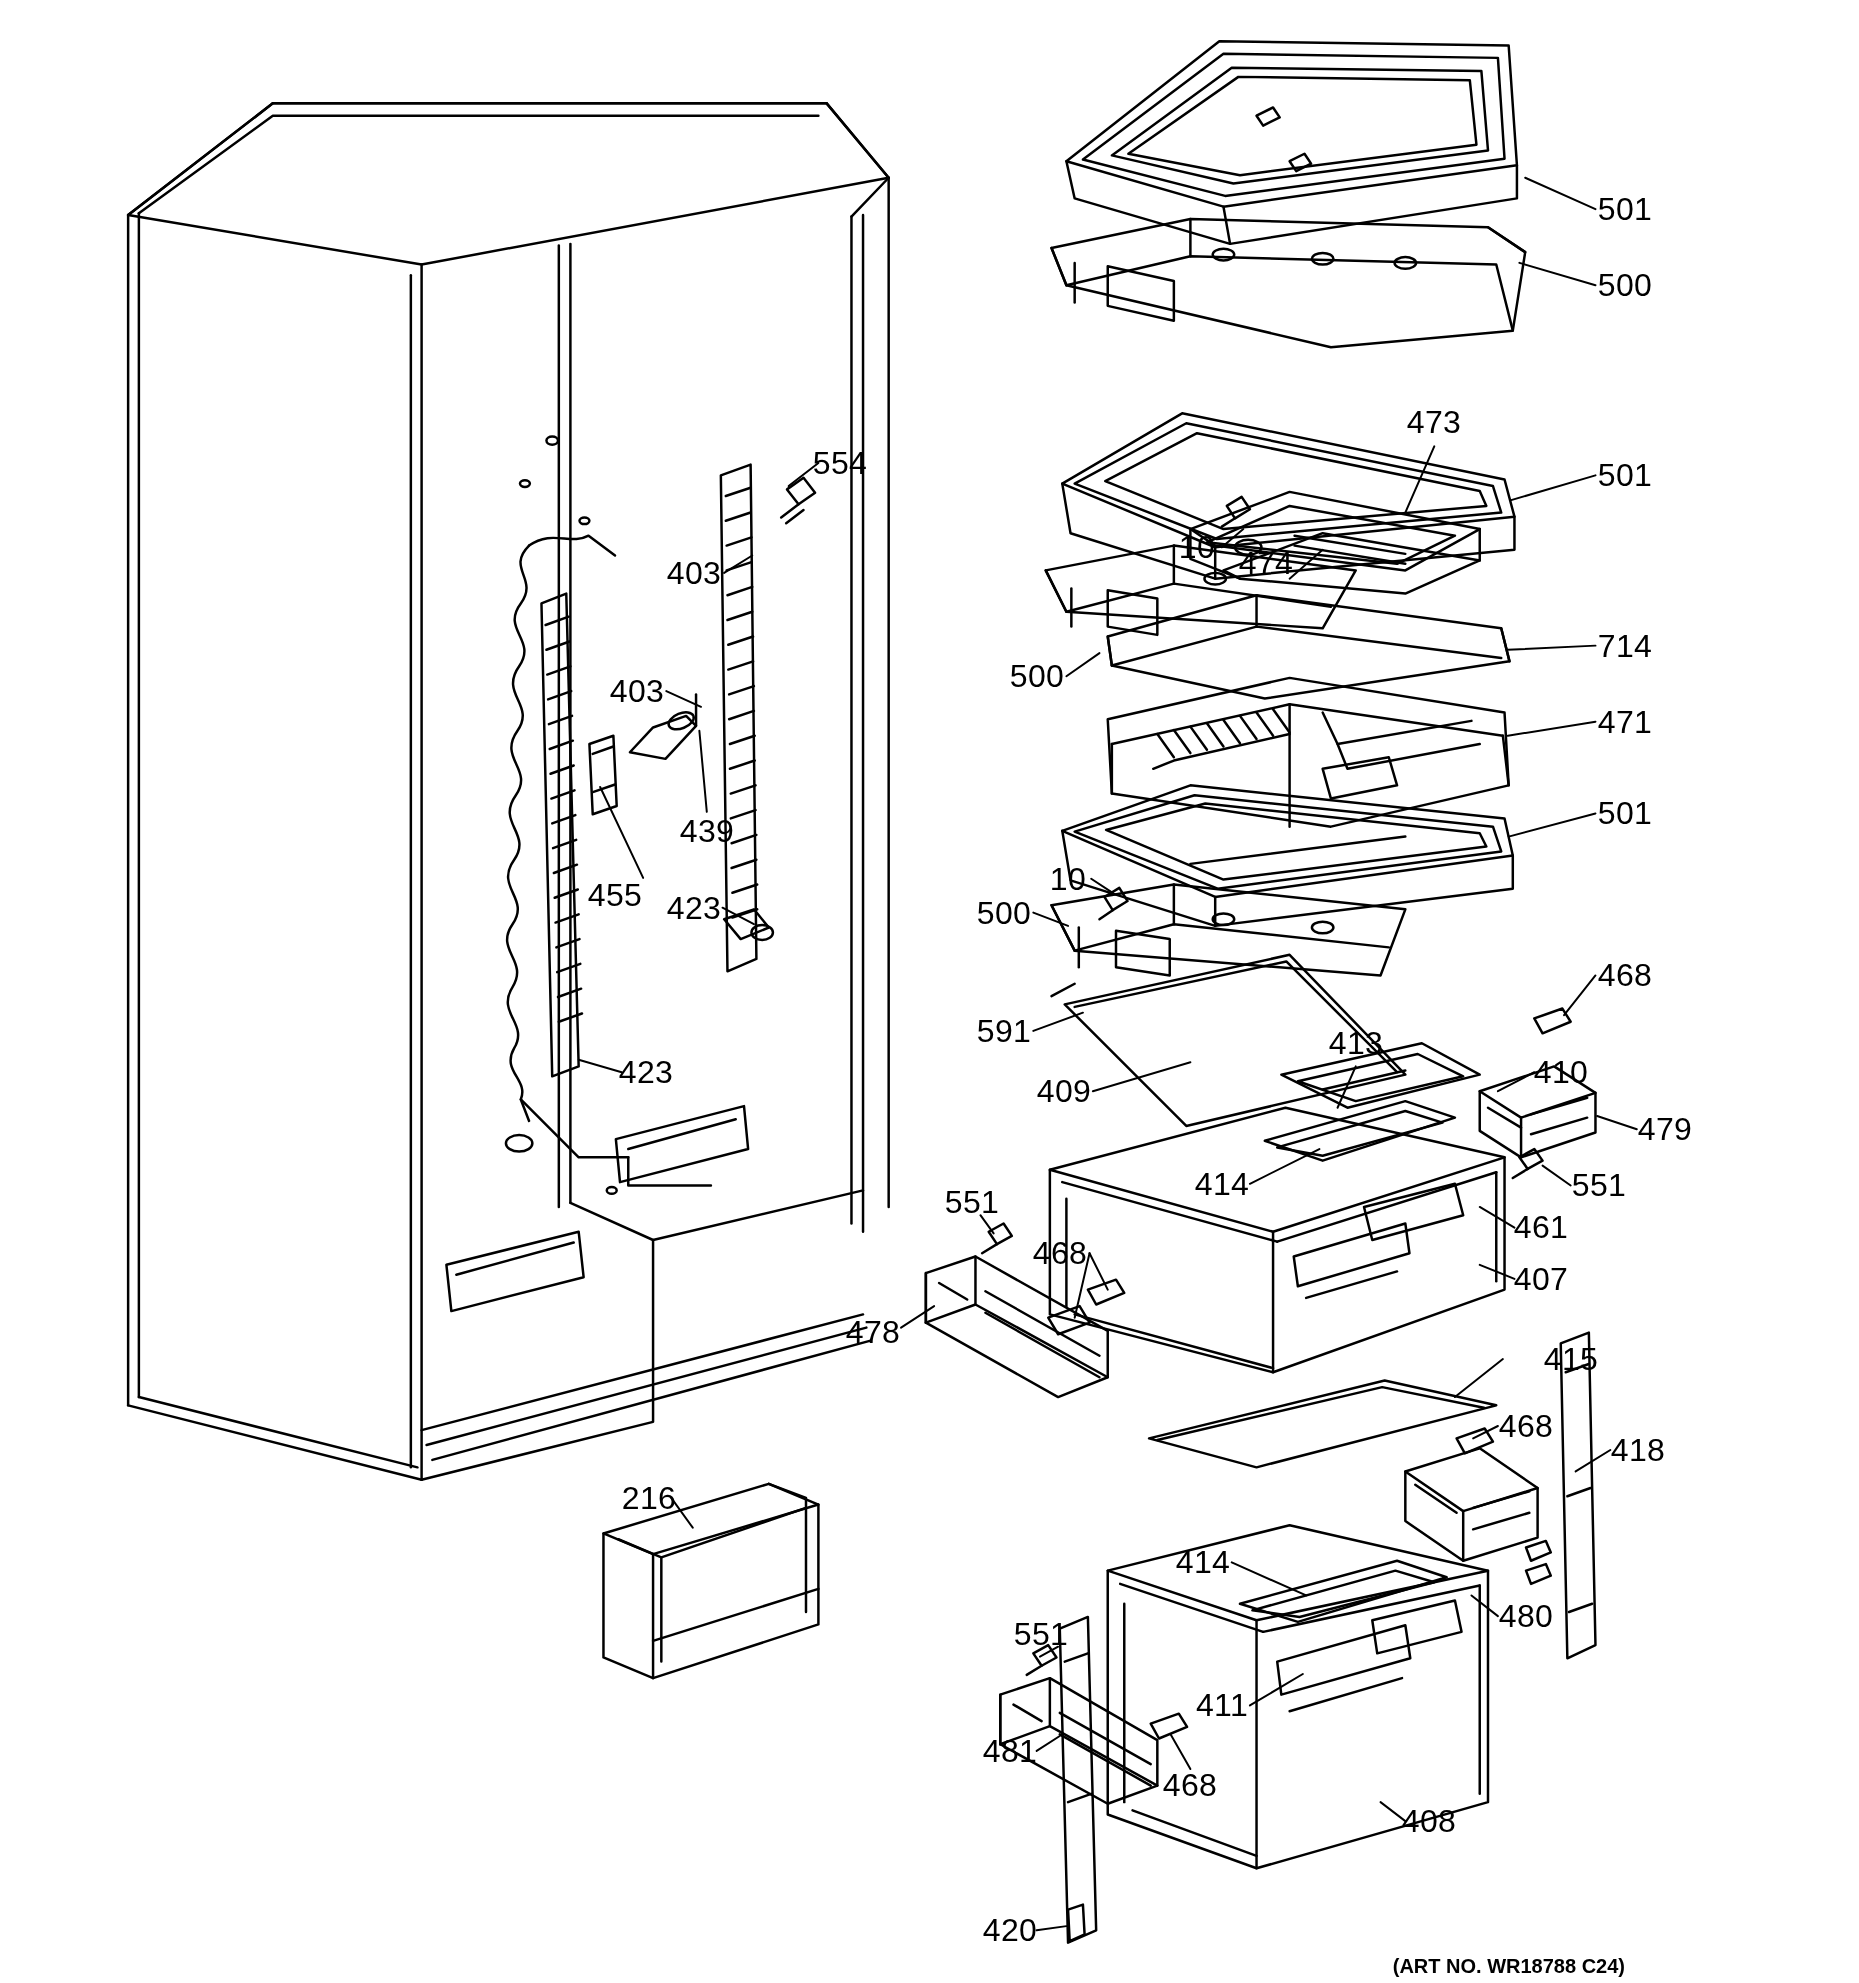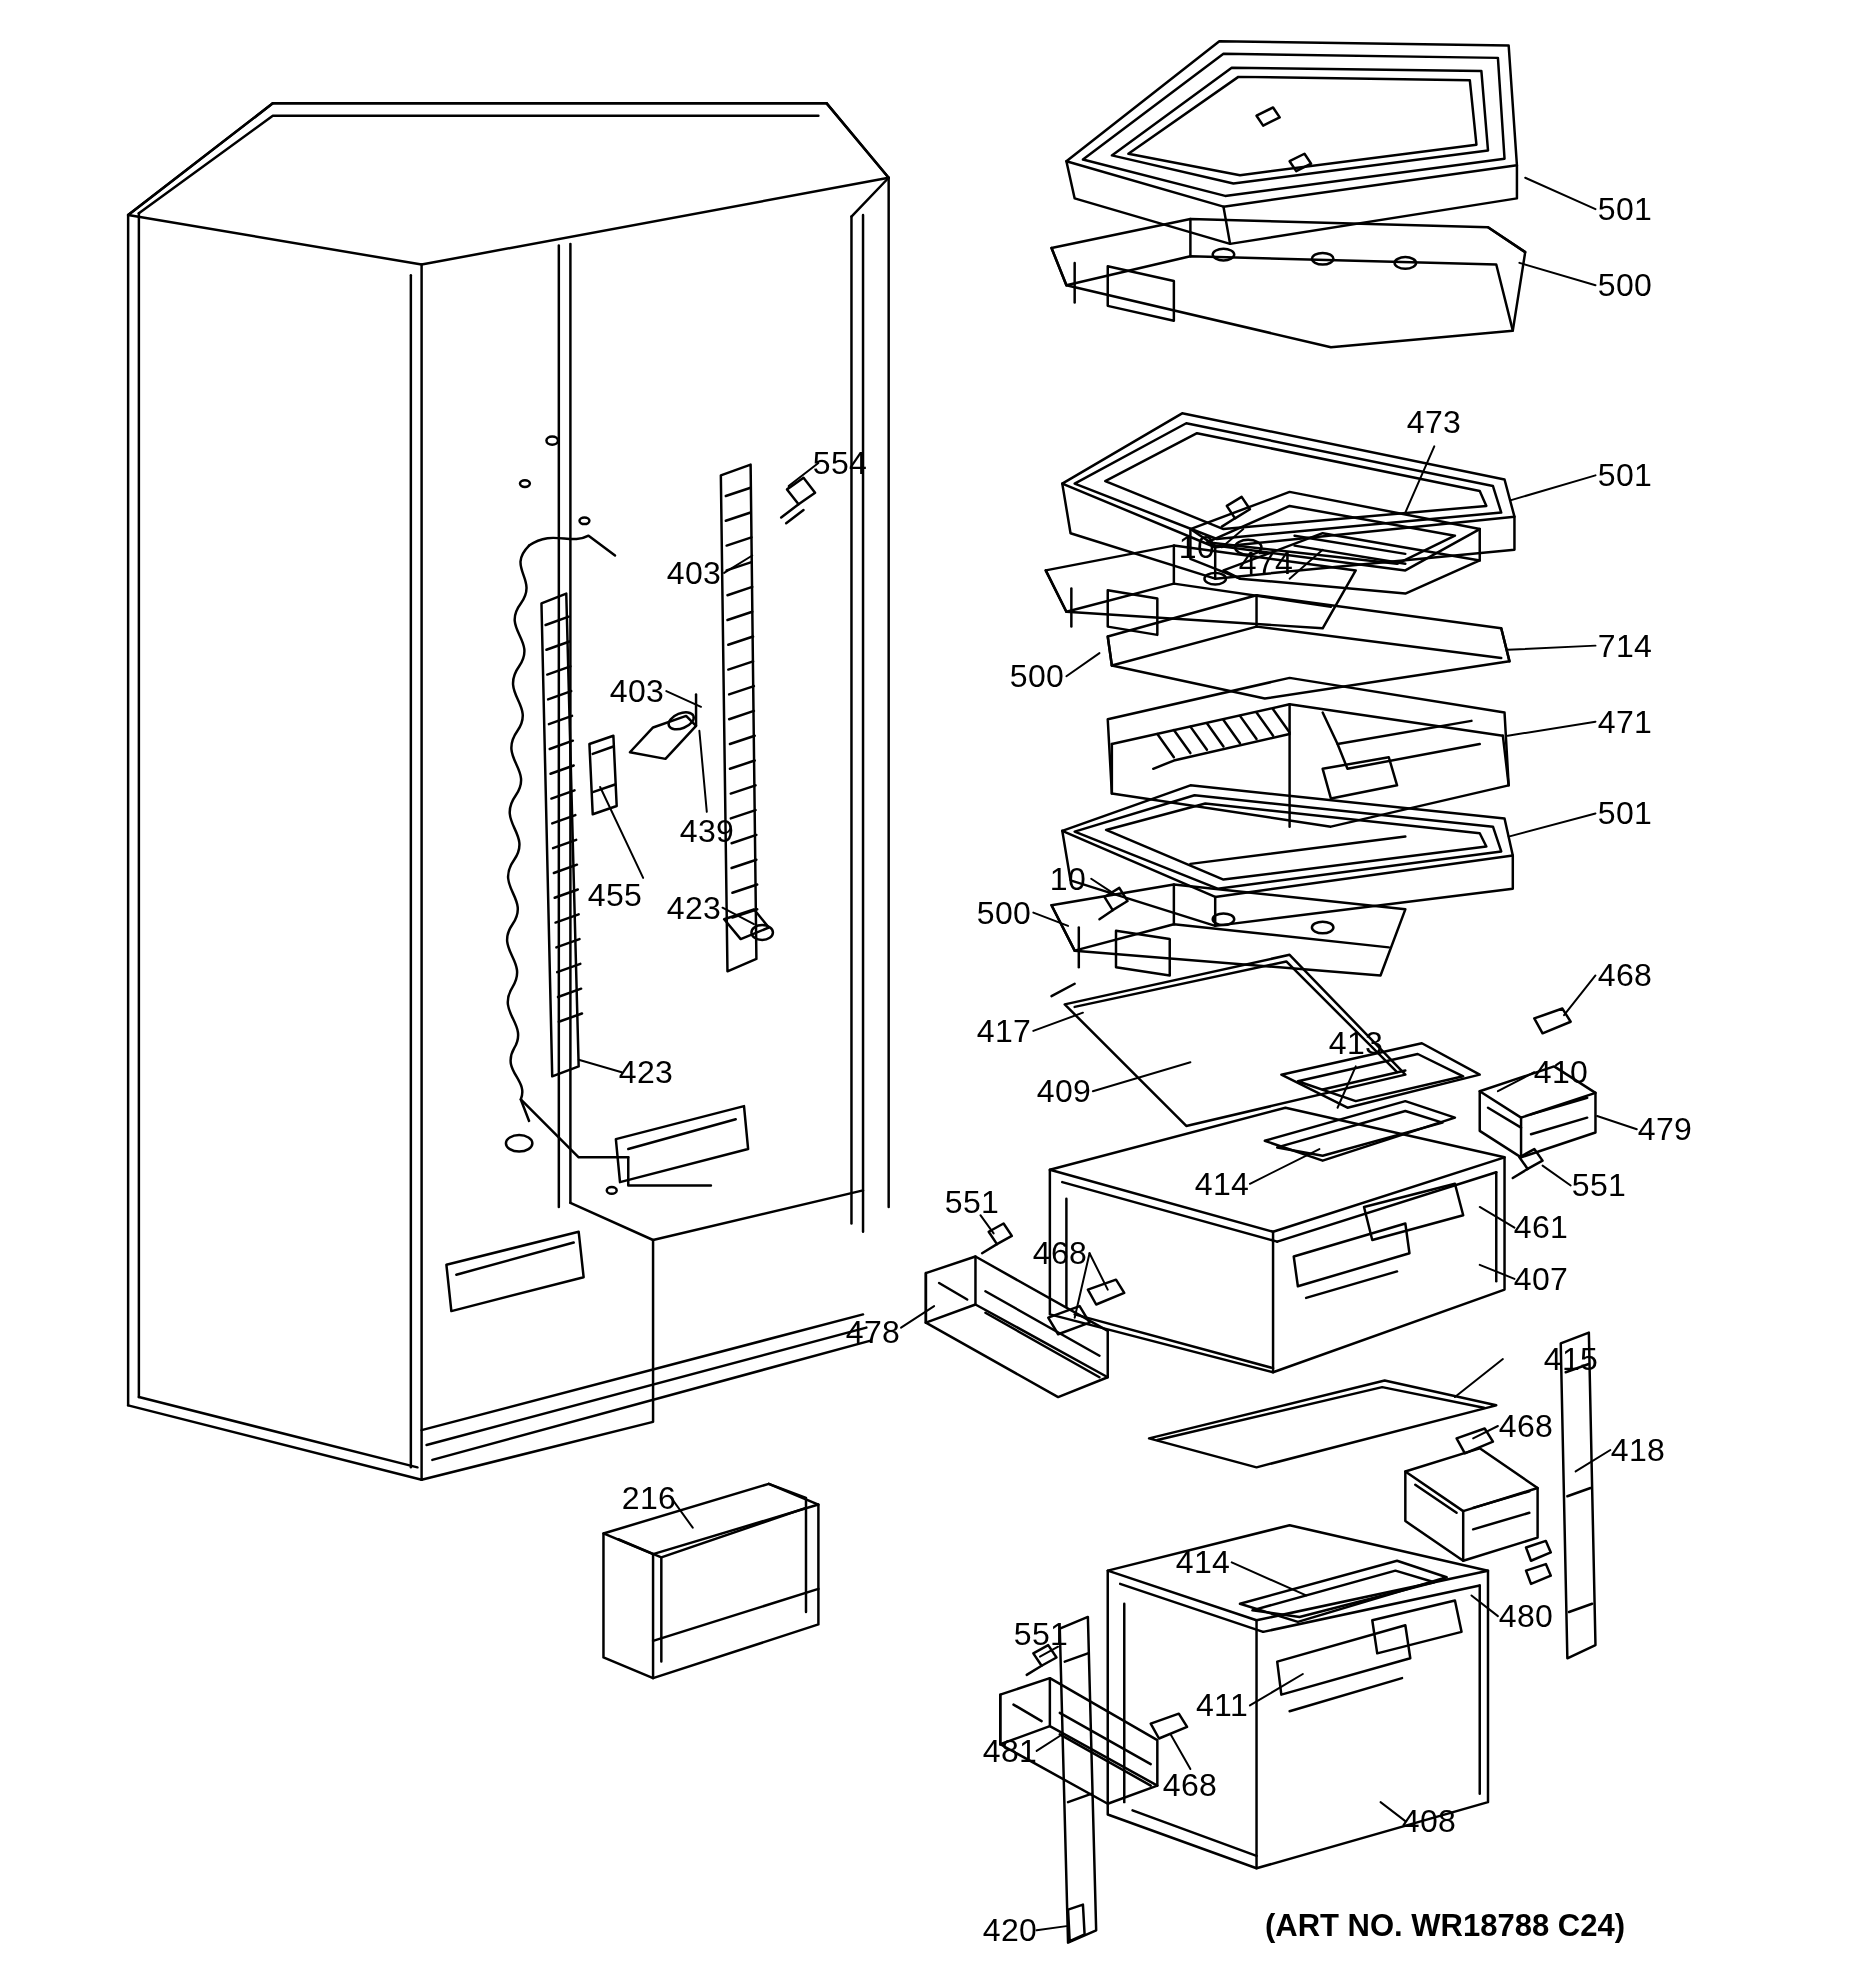--- a/index.html
+++ b/index.html
@@ -32,25 +32,26 @@
     font-family: "Liberation Sans", sans-serif;
     font-size: 32px;
     color: #000000;
     white-space: nowrap;
     transform: translate(-50%, -50%);
     letter-spacing: 0.4px;
   }
   .art-no {
     position: absolute;
     font-family: "Liberation Sans", sans-serif;
-    font-size: 31px;
+    font-size: 20px;
     font-weight: bold;
     color: #000000;
     white-space: nowrap;
     transform: translate(-100%, -50%);
+    margin-top: 40px;
   }
 </style>
 </head>
 <body>
 
 <div id="diagram-root">
 
   <svg id="art-svg" viewBox="0 0 2250 2400" xmlns="http://www.w3.org/2000/svg">
     <g fill="none" stroke="#000000" stroke-width="3" stroke-linejoin="round" stroke-linecap="round">
 
@@ -487,21 +488,21 @@
   <div class="callout" style="left:1625px; top:475px;">501</div>
   <div class="callout" style="left:1197px; top:547px;">10</div>
   <div class="callout" style="left:1266px; top:563px;">474</div>
   <div class="callout" style="left:1625px; top:646px;">714</div>
   <div class="callout" style="left:1037px; top:676px;">500</div>
   <div class="callout" style="left:1625px; top:722px;">471</div>
   <div class="callout" style="left:1625px; top:813px;">501</div>
   <div class="callout" style="left:1068px; top:879px;">10</div>
   <div class="callout" style="left:1004px; top:913px;">500</div>
   <div class="callout" style="left:1625px; top:975px;">468</div>
-  <div class="callout" style="left:1004px; top:1031px;">417</div>
+  <div class="callout" style="left:1004px; top:1031px;">591</div>
   <div class="callout" style="left:1356px; top:1043px;">413</div>
   <div class="callout" style="left:1064px; top:1091px;">409</div>
   <div class="callout" style="left:1561px; top:1072px;">410</div>
   <div class="callout" style="left:1665px; top:1129px;">479</div>
   <div class="callout" style="left:1222px; top:1184px;">414</div>
   <div class="callout" style="left:1599px; top:1185px;">551</div>
   <div class="callout" style="left:1541px; top:1227px;">461</div>
   <div class="callout" style="left:972px; top:1202px;">551</div>
   <div class="callout" style="left:1060px; top:1253px;">468</div>
   <div class="callout" style="left:1541px; top:1279px;">407</div>

